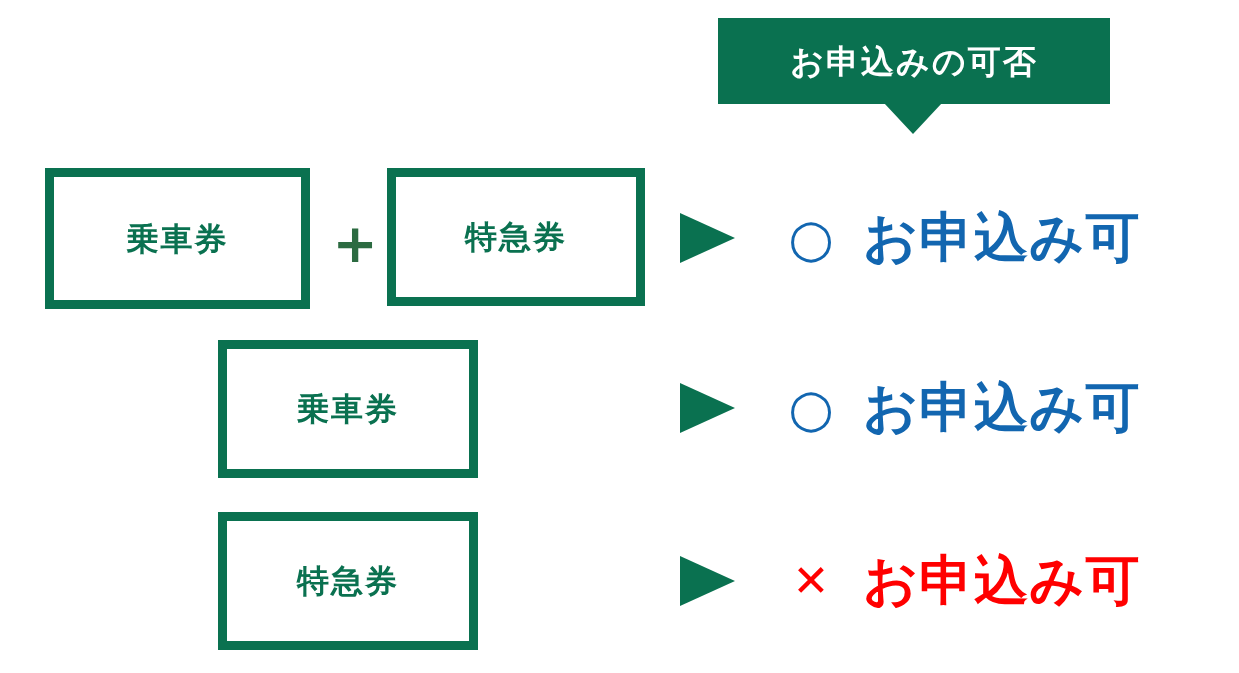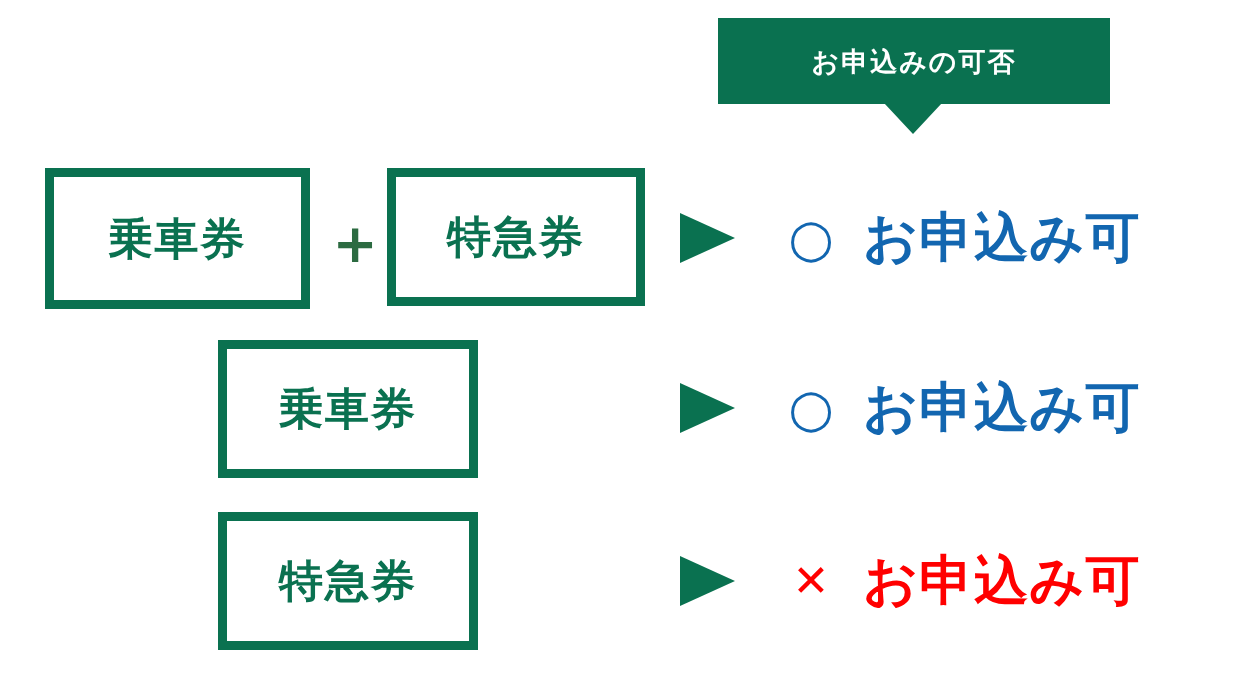--- a/index.html
+++ b/index.html
@@ -26,21 +26,21 @@
     top: 18px;
     width: 392px;
     height: 86px;
     background: var(--green, #0a7150);
     display: flex;
     align-items: center;
     justify-content: center;
   }
   .callout-label {
     color: #ffffff;
-    font-size: 27px;
+    font-size: 33px;
     font-weight: bold;
     letter-spacing: 2px;
     line-height: 1;
     white-space: nowrap;
   }
   .callout-tail {
     position: absolute;
     left: 884px;
     top: 103px;
     width: 0;
@@ -55,21 +55,21 @@
     position: absolute;
     box-sizing: border-box;
     border: 9px solid var(--green, #0a7150);
     background: #ffffff;
     display: flex;
     align-items: center;
     justify-content: center;
   }
   .ticket-label {
     color: var(--green, #0a7150);
-    font-size: 44px;
+    font-size: 32px;
     font-weight: bold;
     letter-spacing: 2px;
     line-height: 1;
     white-space: nowrap;
   }
 
   .box-1 { left: 45px;  top: 168px; width: 265px; height: 141px; }
   .box-2 { left: 387px; top: 168px; width: 258px; height: 138px; }
   .box-3 { left: 218px; top: 340px; width: 260px; height: 138px; }
   .box-4 { left: 218px; top: 512px; width: 260px; height: 138px; }

